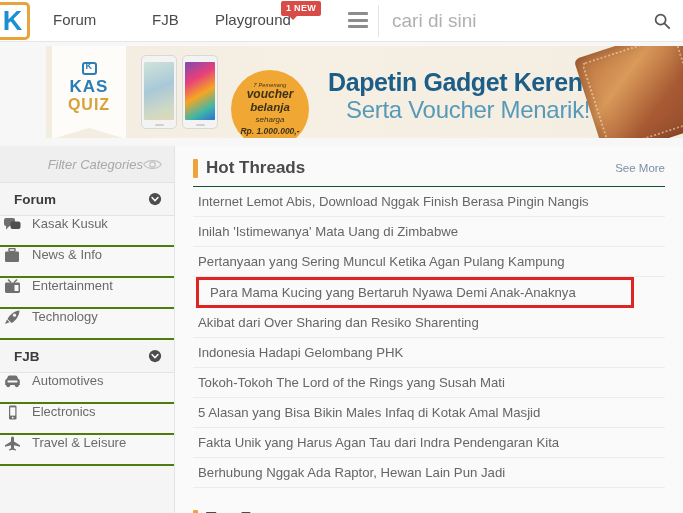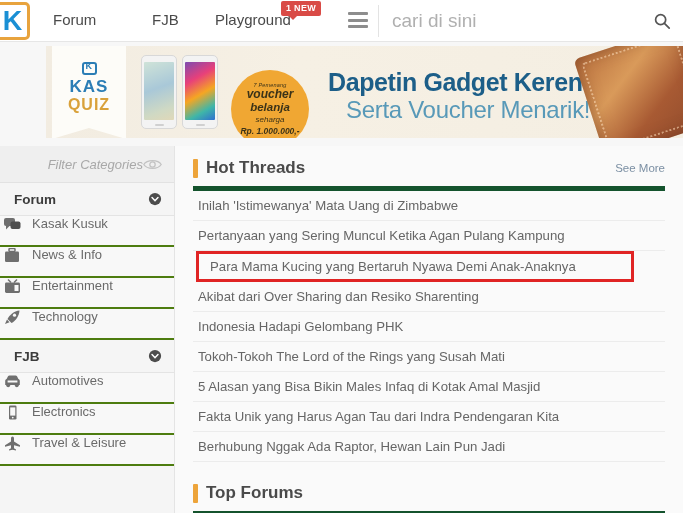--- a/index.html
+++ b/index.html
@@ -202,21 +202,21 @@
   
   #main {
     position: absolute; left: 175px; top: 146px;
     width: 508px; height: 367px;
     background: #fafafa;
     padding: 0 18px 0 18px;
   }
   .block-head {
     display: flex; align-items: center; justify-content: space-between;
     padding-top: 12px; padding-bottom: 8px;
-    border-bottom: 5px solid #14532d;
+    border-bottom: 1px solid #14532d;
   }
   .block-title-wrap { display: flex; align-items: center; }
   .block-bar {
     width: 5px; height: 19px; background: #eda43a;
     margin-right: 8px; border-radius: 1px;
   }
   .block-title { font-size: 17px; font-weight: bold; color: #4a4a4a; }
   #see-more { font-size: 11.5px; color: #7b8fa3; cursor: pointer; }
 
   .thread-row {
@@ -400,20 +400,21 @@
 <div id="main">
 
   <div class="block-head">
     <div class="block-title-wrap">
       <span class="block-bar"></span>
       <span class="block-title">Hot Threads</span>
     </div>
     <span id="see-more">See More</span>
   </div>
 
+  <div class="thread-row">Internet Lemot Abis, Download Nggak Finish Berasa Pingin Nangis</div>
   <div class="thread-row">Inilah 'Istimewanya' Mata Uang di Zimbabwe</div>
   <div class="thread-row">Pertanyaan yang Sering Muncul Ketika Agan Pulang Kampung</div>
   <div class="thread-row hl">Para Mama Kucing yang Bertaruh Nyawa Demi Anak-Anaknya</div>
   <div class="thread-row">Akibat dari Over Sharing dan Resiko Sharenting</div>
   <div class="thread-row">Indonesia Hadapi Gelombang PHK</div>
   <div class="thread-row">Tokoh-Tokoh The Lord of the Rings yang Susah Mati</div>
   <div class="thread-row">5 Alasan yang Bisa Bikin Males Infaq di Kotak Amal Masjid</div>
   <div class="thread-row">Fakta Unik yang Harus Agan Tau dari Indra Pendengaran Kita</div>
   <div class="thread-row">Berhubung Nggak Ada Raptor, Hewan Lain Pun Jadi</div>
 

